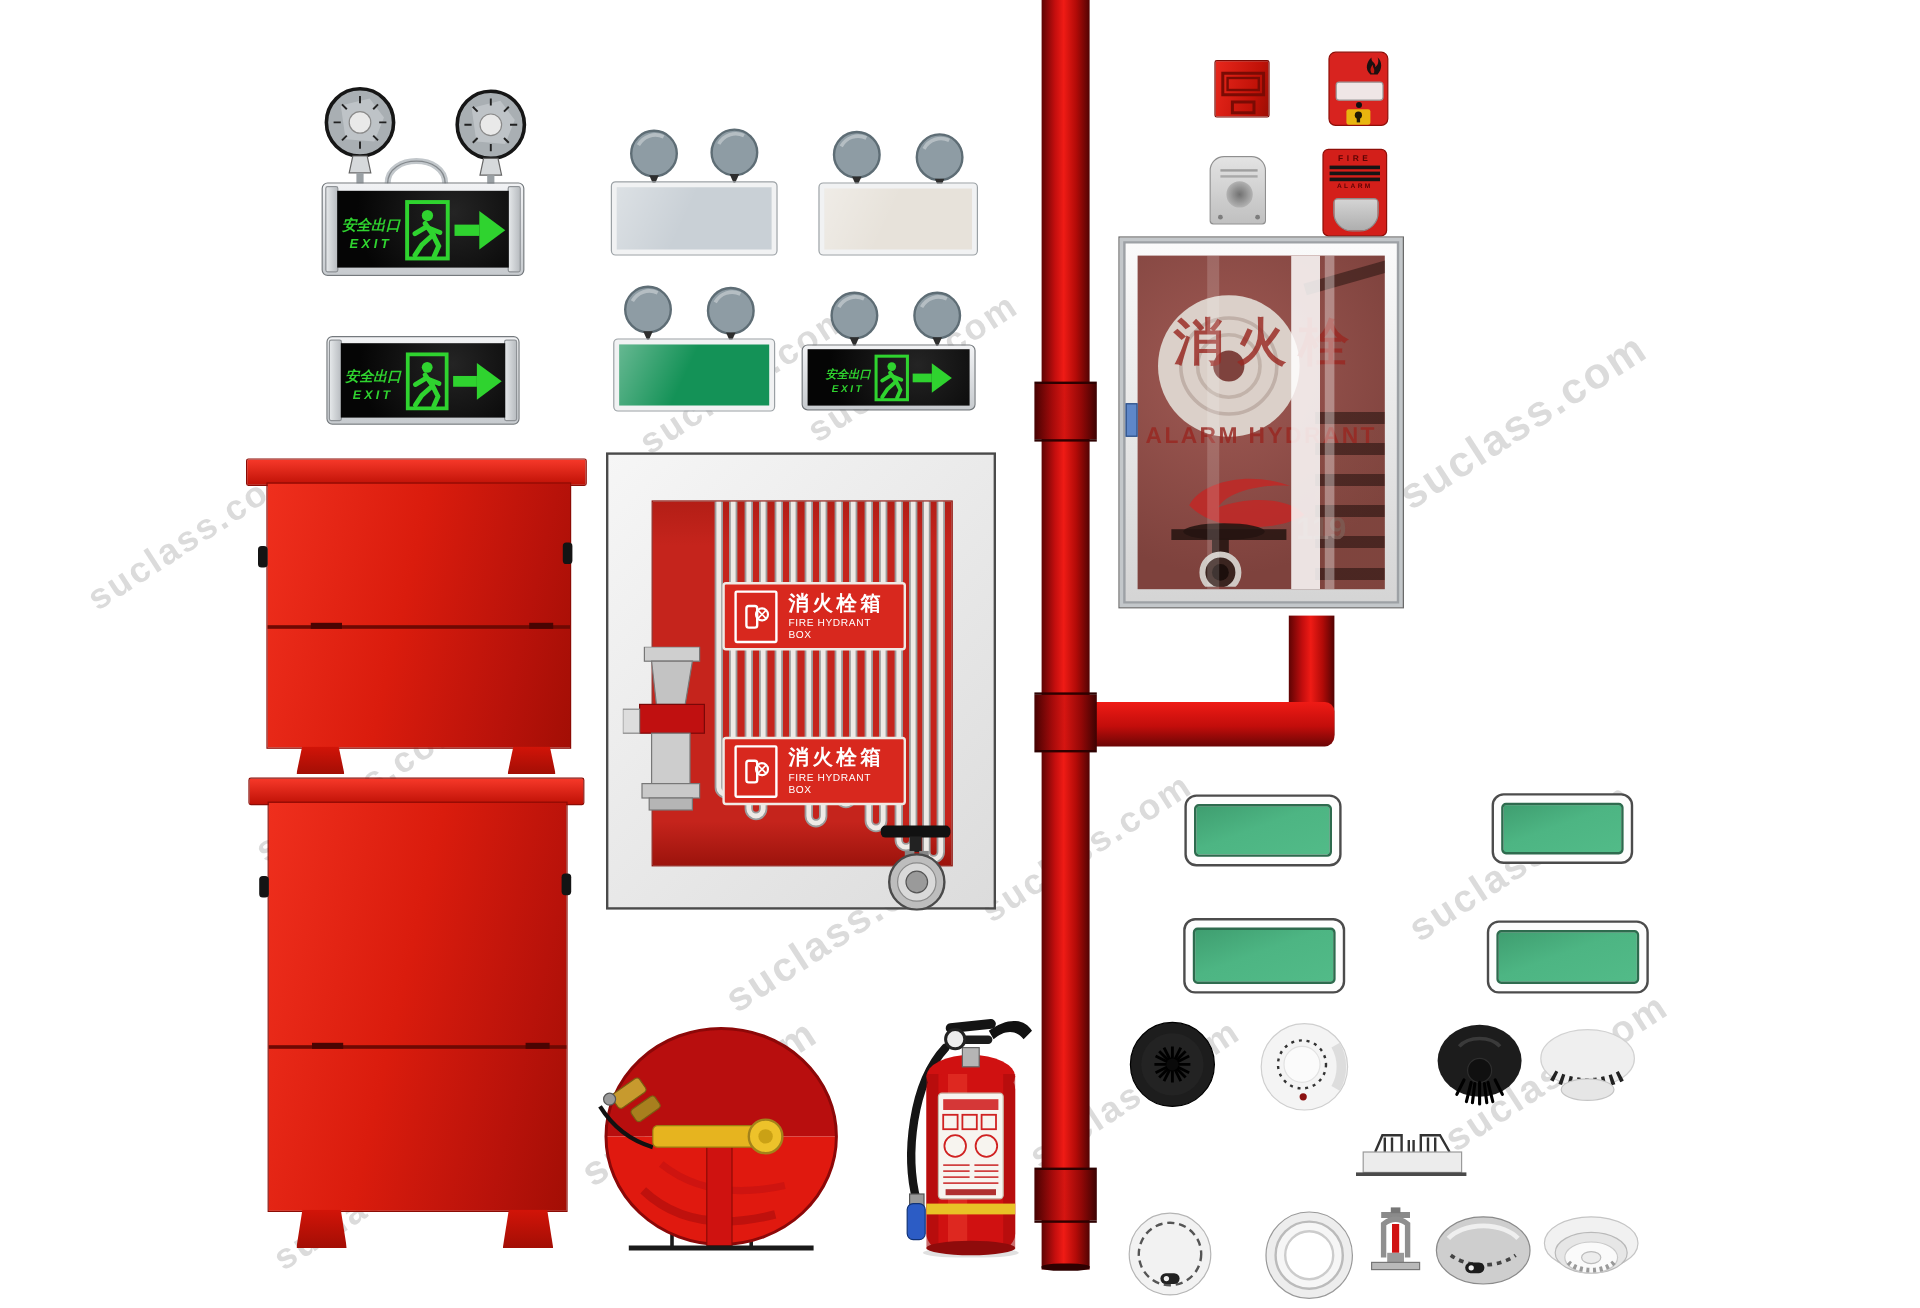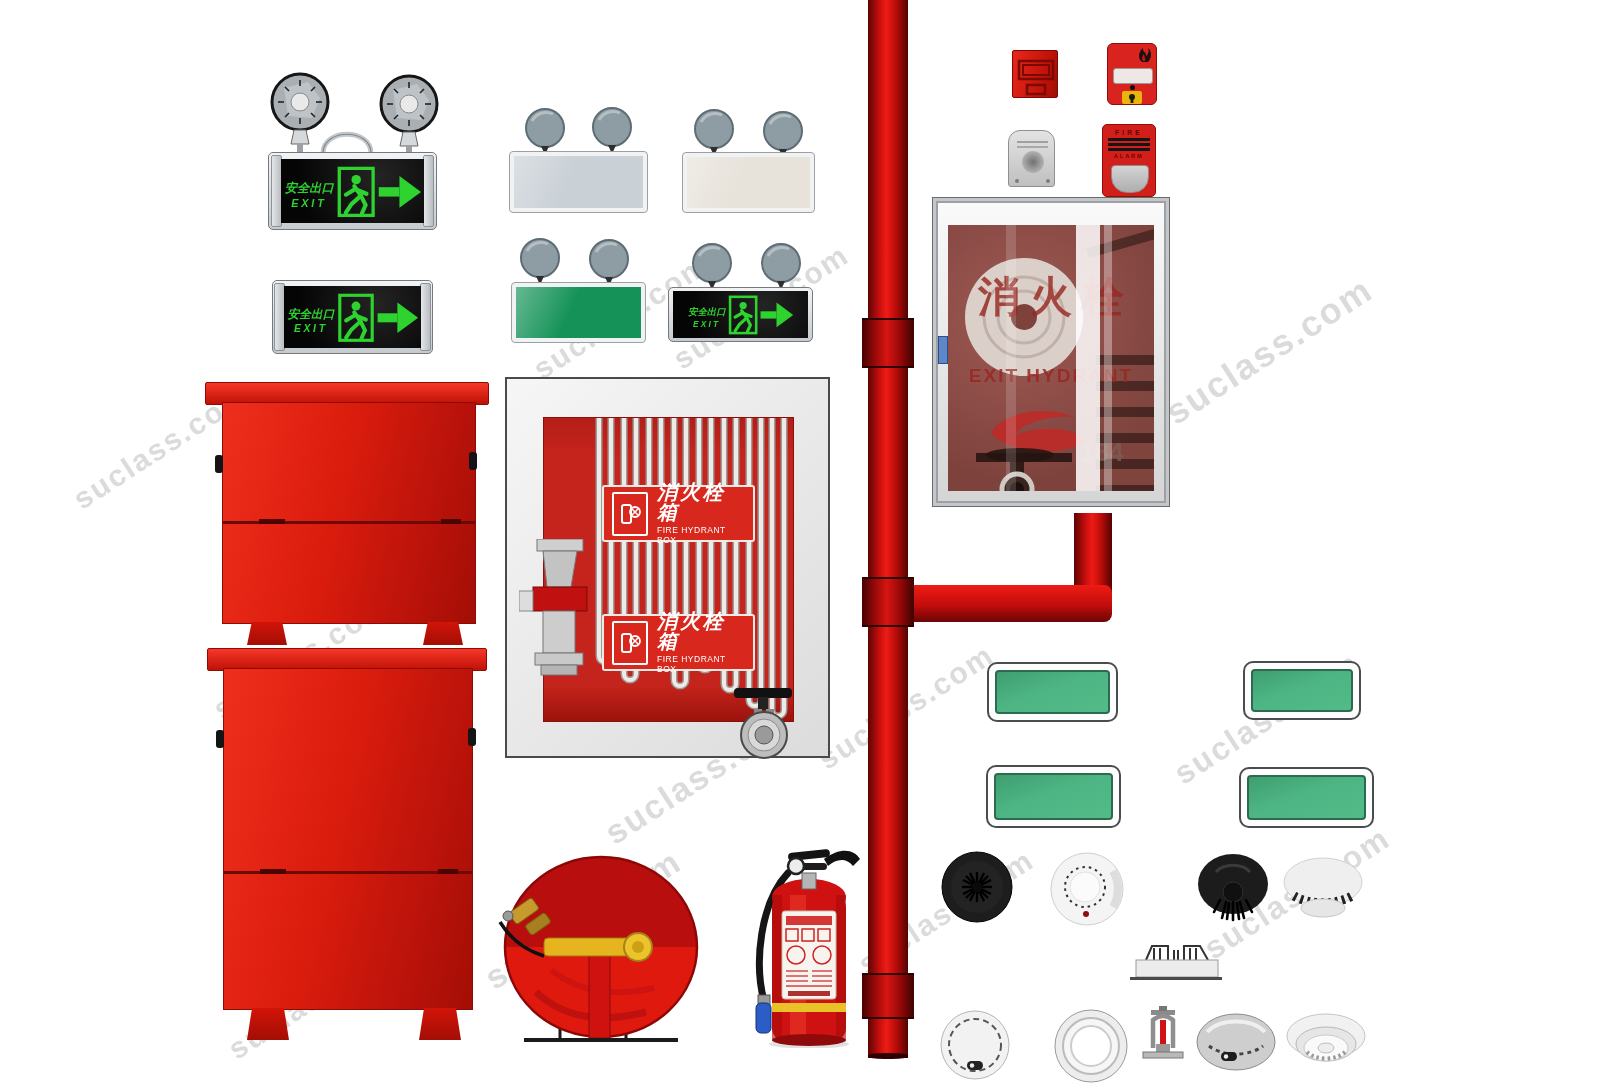--- a/index.html
+++ b/index.html
@@ -24,26 +24,26 @@
   .cabhandle{position:absolute;width:8px;height:18px;background:#141414;border-radius:3px;}
   
   .gpanel{position:absolute;background:#fdfdfd;border:2px solid #4c4c4c;border-radius:10px;padding:6px;box-sizing:border-box;}
   .gpanel .gin{width:100%;height:100%;background:linear-gradient(160deg,#3f9e70,#4db583 45%,#52bb88);border:2px solid #2e6b4e;border-radius:4px;box-sizing:border-box;}
   
   .pipeV{position:absolute;background:linear-gradient(90deg,#5e0404,#c40e0e 28%,#ef1b15 46%,#b20b08 72%,#520303);}
   .pipeH{position:absolute;background:linear-gradient(180deg,#ef1b15,#c20d0b 55%,#6b0505);}
   .pcoup{position:absolute;background:linear-gradient(90deg,#460202,#a80b0b 30%,#d61511 48%,#930807 75%,#3d0202);border-top:2px solid #2e0101;border-bottom:2px solid #2e0101;}
   
   .plaque{position:absolute;background:#d8281e;border:2px solid #f0e9e4;border-radius:3px;display:flex;align-items:center;padding:4px 8px;box-sizing:border-box;}
-  .plaque .cn{color:#fff;font-weight:700;font-size:20px;letter-spacing:3px;line-height:1;font-style:italic;}
+  .plaque .cn{color:#fff;font-weight:700;font-size:17px;letter-spacing:3px;line-height:1;}
   .plaque .en{color:#fff;font-size:8.5px;letter-spacing:.5px;margin-top:3px;}
   .picon{width:32px;height:40px;border:2px solid #fff;border-radius:2px;margin-right:9px;flex:0 0 auto;display:flex;align-items:center;justify-content:center;}
   
   .gcab{position:absolute;background:linear-gradient(#fbfbfb,#d4d4d4);border:1px solid #6a6a6a;box-shadow:inset 0 0 0 3px #c3c7ca,inset 0 0 0 5px #9da1a5;}
-  .gcin{position:absolute;left:15px;top:15px;right:15px;bottom:15px;background:radial-gradient(circle at 35% 35%,#a05a54,#7e423d 75%);overflow:hidden;margin-top:12px;}
+  .gcin{position:absolute;left:15px;top:15px;right:15px;bottom:15px;background:radial-gradient(circle at 35% 35%,#a05a54,#7e423d 75%);overflow:hidden;}
   
   .dev{position:absolute;box-sizing:border-box;}
   .strbar{height:3px;background:#151515;margin:2px 5px 0 5px;}
 </style>
 </head>
 <body>
 
 <div id="canvas">
 
   <svg width="0" height="0" style="position:absolute">
@@ -330,25 +330,25 @@
     <div class="gcin">
       <svg class="abs" style="left:8px;top:22px" width="140" height="140">
         <circle cx="68" cy="70" r="59" fill="#ded7d0" opacity=".95"></circle>
         <circle cx="68" cy="70" r="40" fill="none" stroke="rgba(170,150,140,.55)" stroke-width="3"></circle>
         <circle cx="68" cy="70" r="26" fill="none" stroke="rgba(170,150,140,.5)" stroke-width="3"></circle>
         <circle cx="68" cy="70" r="13" fill="#7e423d"></circle>
       </svg>
       <div class="abs" style="left:148px;top:130px;width:58px;height:148px;background:repeating-linear-gradient(180deg,rgba(40,20,16,.6) 0 10px,rgba(130,75,64,.25) 10px 26px)"></div>
       <div class="abs" style="left:138px;top:12px;width:82px;height:10px;background:rgba(30,15,12,.5);transform:rotate(-16deg)"></div>
       <div class="abs" style="left:0;top:44px;width:100%;text-align:center;font-size:42px;font-weight:700;color:rgba(152,40,34,.82);letter-spacing:10px;text-indent:10px">消火栓</div>
-      <div class="abs" style="left:0;top:140px;width:100%;text-align:center;font-size:19px;font-weight:700;color:rgba(152,40,34,.85);letter-spacing:2px">EXIT HYDRANT</div>
+      <div class="abs" style="left:0;top:140px;width:100%;text-align:center;font-size:19px;font-weight:700;color:rgba(152,40,34,.85);letter-spacing:2px">ALARM HYDRANT</div>
       <svg class="abs" style="left:35px;top:178px" width="130" height="55">
         <path d="M8 30 C20 8 62 2 92 14 C70 12 40 18 32 32 C58 22 92 24 104 38 C84 52 30 54 8 30 Z" fill="#bd2a28" opacity=".92"></path>
       </svg>
-      <div class="abs" style="left:132px;top:212px;font-size:26px;color:rgba(125,90,82,.85);font-weight:700">184</div>
+      <div class="abs" style="left:132px;top:212px;font-size:26px;color:rgba(125,90,82,.85);font-weight:700">119</div>
       <svg class="abs" style="left:28px;top:214px" width="120" height="62">
         <ellipse cx="44" cy="16" rx="34" ry="7" fill="#241410" opacity=".88"></ellipse>
         <rect x="0" y="14" width="96" height="9" fill="#241410" opacity=".85"></rect>
         <rect x="34" y="22" width="14" height="26" fill="#241410" opacity=".88"></rect>
         <circle cx="41" cy="50" r="15" fill="#3a241f" stroke="#cfc9c4" stroke-width="5"></circle>
         <circle cx="41" cy="50" r="7" fill="#1c0f0c"></circle>
       </svg>
       <div class="abs" style="left:128px;top:0;width:24px;height:100%;background:rgba(255,255,255,.85)"></div>
       <div class="abs" style="left:156px;top:0;width:8px;height:100%;background:rgba(255,255,255,.35)"></div>
       <div class="abs" style="left:58px;top:0;width:10px;height:100%;background:rgba(255,255,255,.16)"></div>

